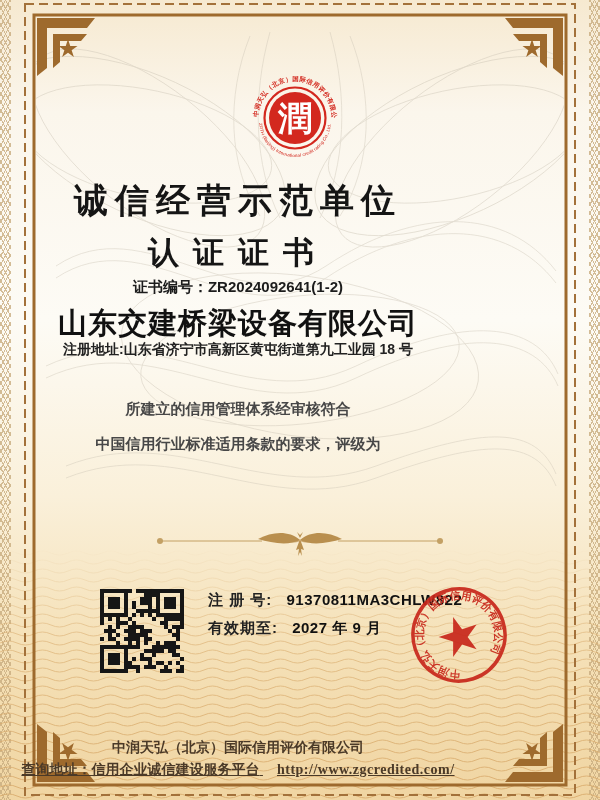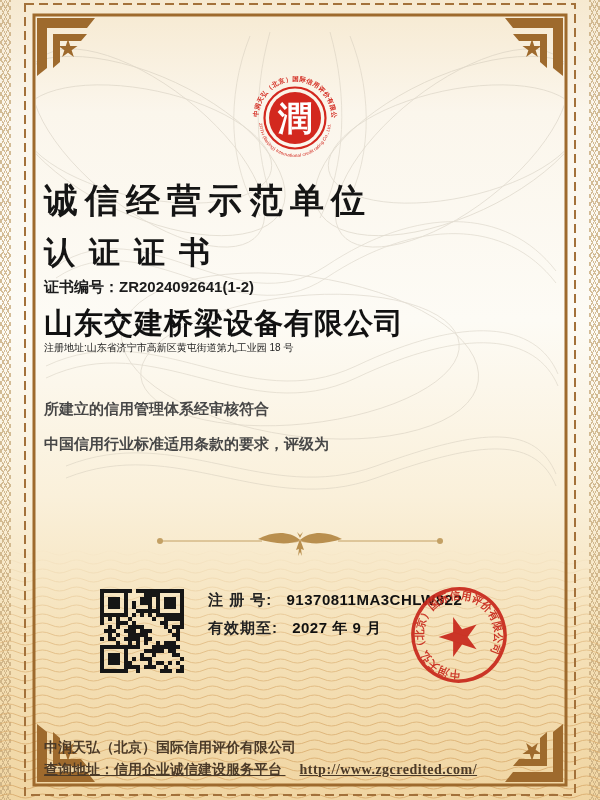--- a/index.html
+++ b/index.html
@@ -9,26 +9,26 @@
   .abs{position:absolute;}
   .braid{position:absolute;top:0;bottom:0;width:11px;z-index:1;opacity:.8;
     background:
       repeating-linear-gradient(62deg,#c9ad80 0 1px,transparent 1px 4px),
       repeating-linear-gradient(-62deg,#c9ad80 0 1px,transparent 1px 4px);}
   .braid.left{left:0;} .braid.right{right:0;}
   #bg-guilloche{left:36px;top:26px;z-index:1;}
   #bg-waves{left:0;top:548px;z-index:1;}
   #border-layer{left:0;top:0;z-index:2;}
   .content{z-index:4;}
-  .centered{left:0;width:476px;text-align:left;margin-left:44px;}
+  .centered{left:0;width:476px;text-align:center;}
   .title-main{top:178px;font-size:34px;font-weight:800;letter-spacing:7px;color:#151515;}
   .title-sub{top:232px;font-size:31px;font-weight:800;letter-spacing:14px;color:#151515;}
   .cert-no{top:278px;font-size:15px;font-weight:700;color:#1c1c1c;}
   .company-name{top:304px;font-size:29px;font-weight:800;letter-spacing:1px;color:#111;}
-  .company-addr{top:341px;font-size:10px;font-weight:400;color:#222;}
+  .company-addr{top:341px;font-size:14px;font-weight:700;color:#222;}
   .stmt1{top:400px;font-size:15px;font-weight:600;color:#474747;}
   .stmt2{top:435px;font-size:15px;font-weight:600;color:#474747;}
   .rating{top:469px;font-size:31px;font-weight:800;letter-spacing:1px;color:#e60012;}
   #divider{left:150px;top:526px;z-index:4;}
   #seal-top{left:245px;top:68px;z-index:5;}
   #stamp{left:400px;top:576px;z-index:5;}
   #qr{left:100px;top:589px;display:grid;grid-template-columns:repeat(21,4px);grid-auto-rows:4px;z-index:4;}
   #qr div.d{background:#161616;}
   #details{left:208px;top:591px;z-index:4;}
   .drow{height:20px;margin-bottom:8px;font-size:15px;white-space:nowrap;}

